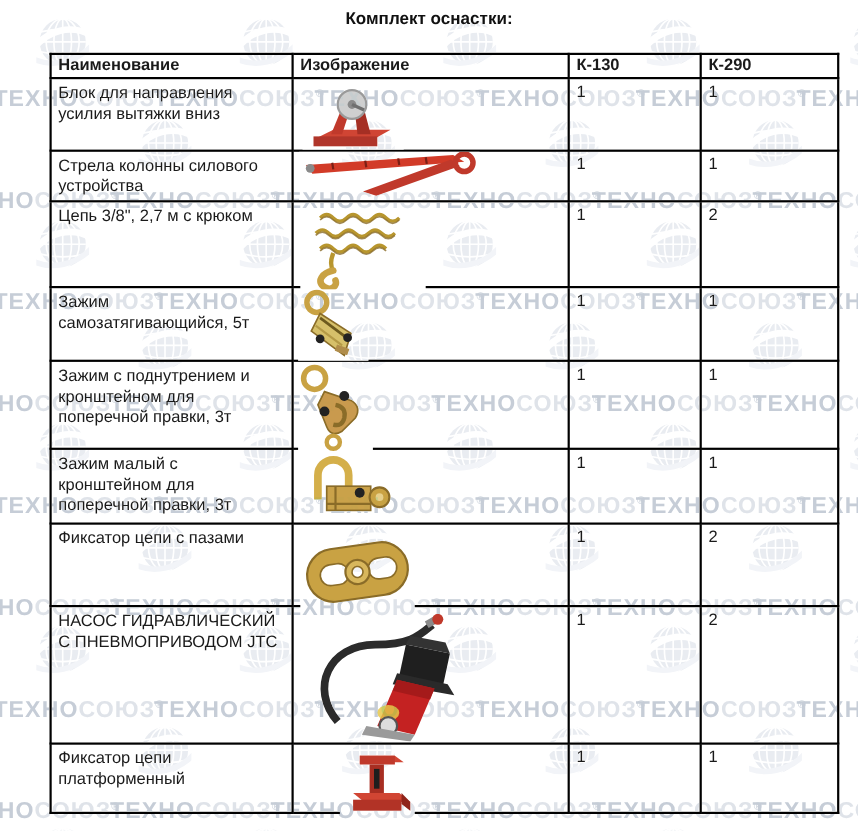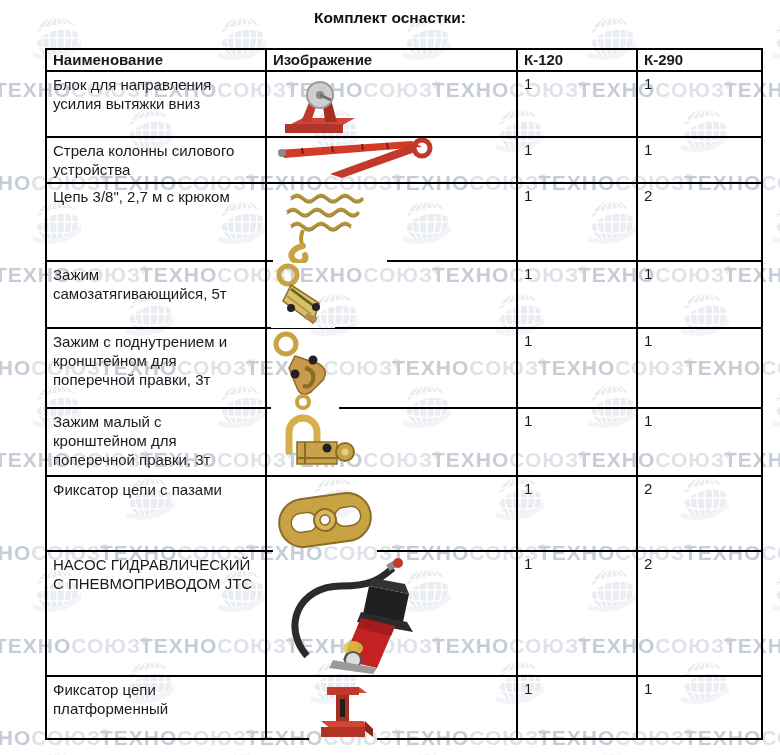--- a/index.html
+++ b/index.html
@@ -651,21 +651,21 @@
   <colgroup>
       <col class="c1">
       <col class="c2">
       <col class="c3">
       <col class="c4">
     </colgroup>
   <thead>
     <tr>
       <th>Наименование</th>
       <th>Изображение</th>
-      <th>К-120</th>
+      <th>К-130</th>
       <th>К-290</th>
     </tr>
   </thead>
   <tbody>
       <tr class="r1">
         <td>Блок для направления усилия вытяжки вниз</td>
         <td class="c-img">
           <div class="photo ph1">
             <svg width="92" height="56" viewBox="0 0 92 56">
     <polygon points="12,46 66,46 80,38 28,38" fill="#d04534"></polygon>

